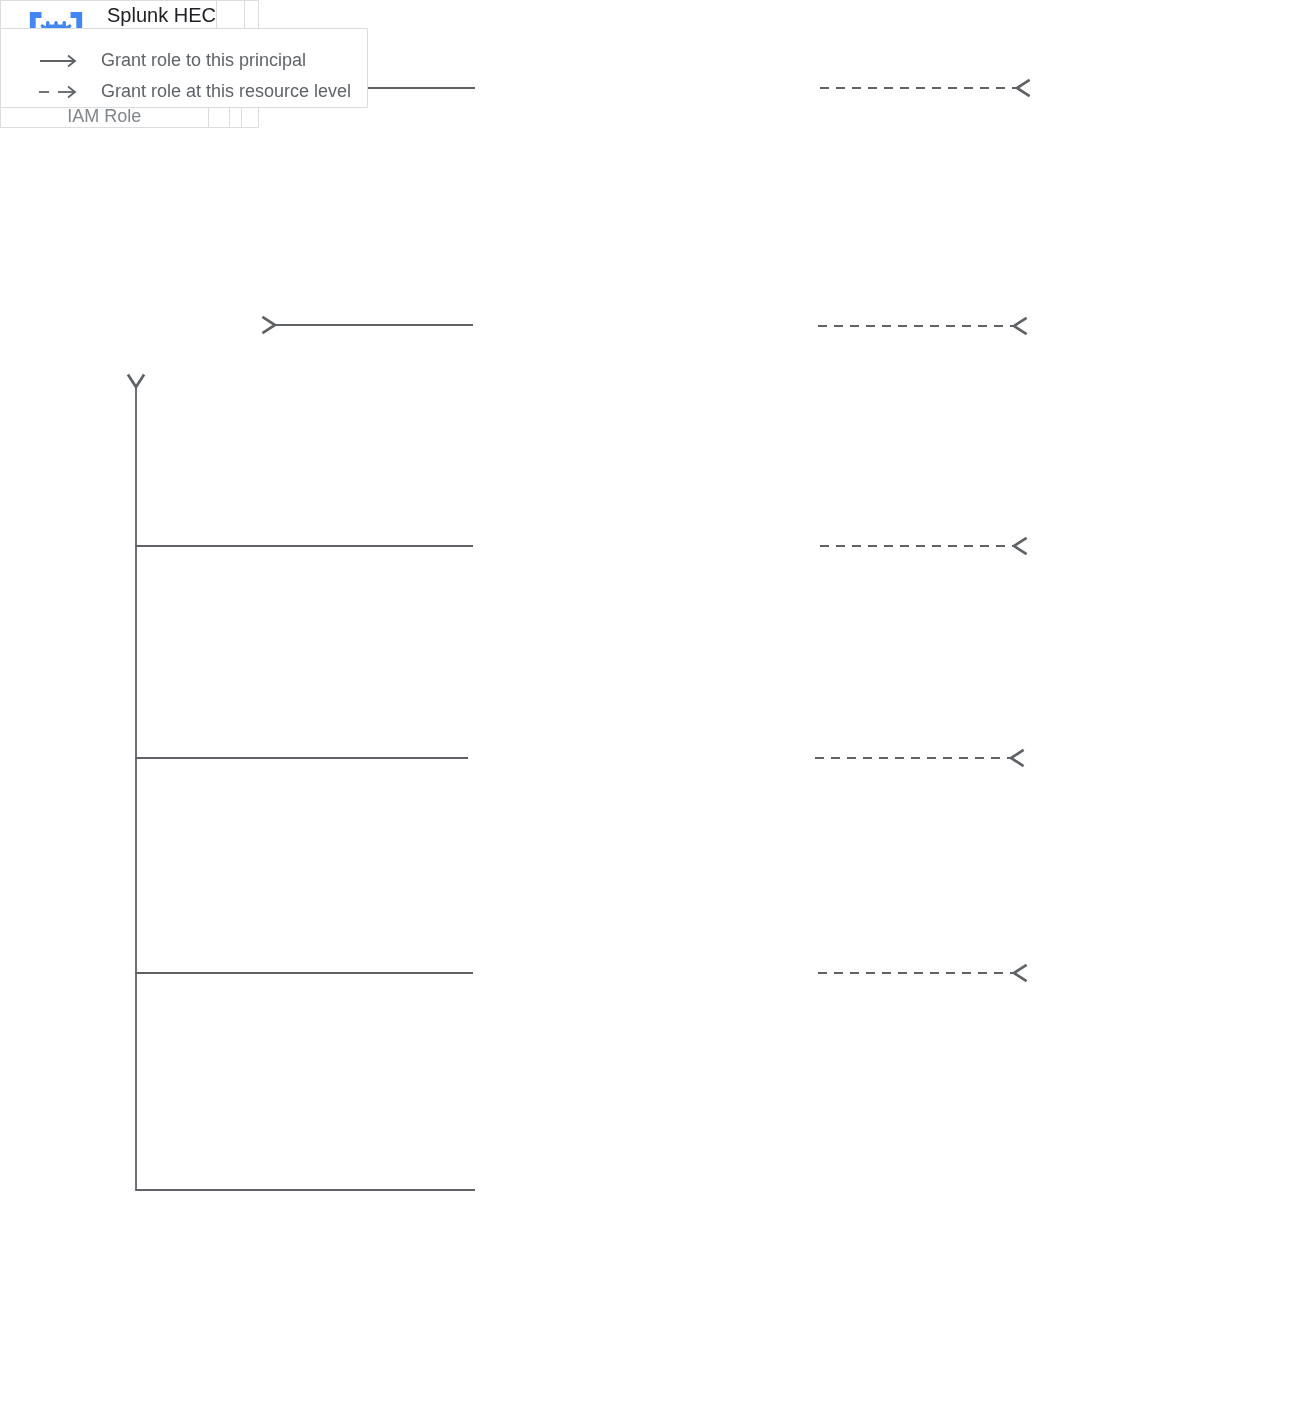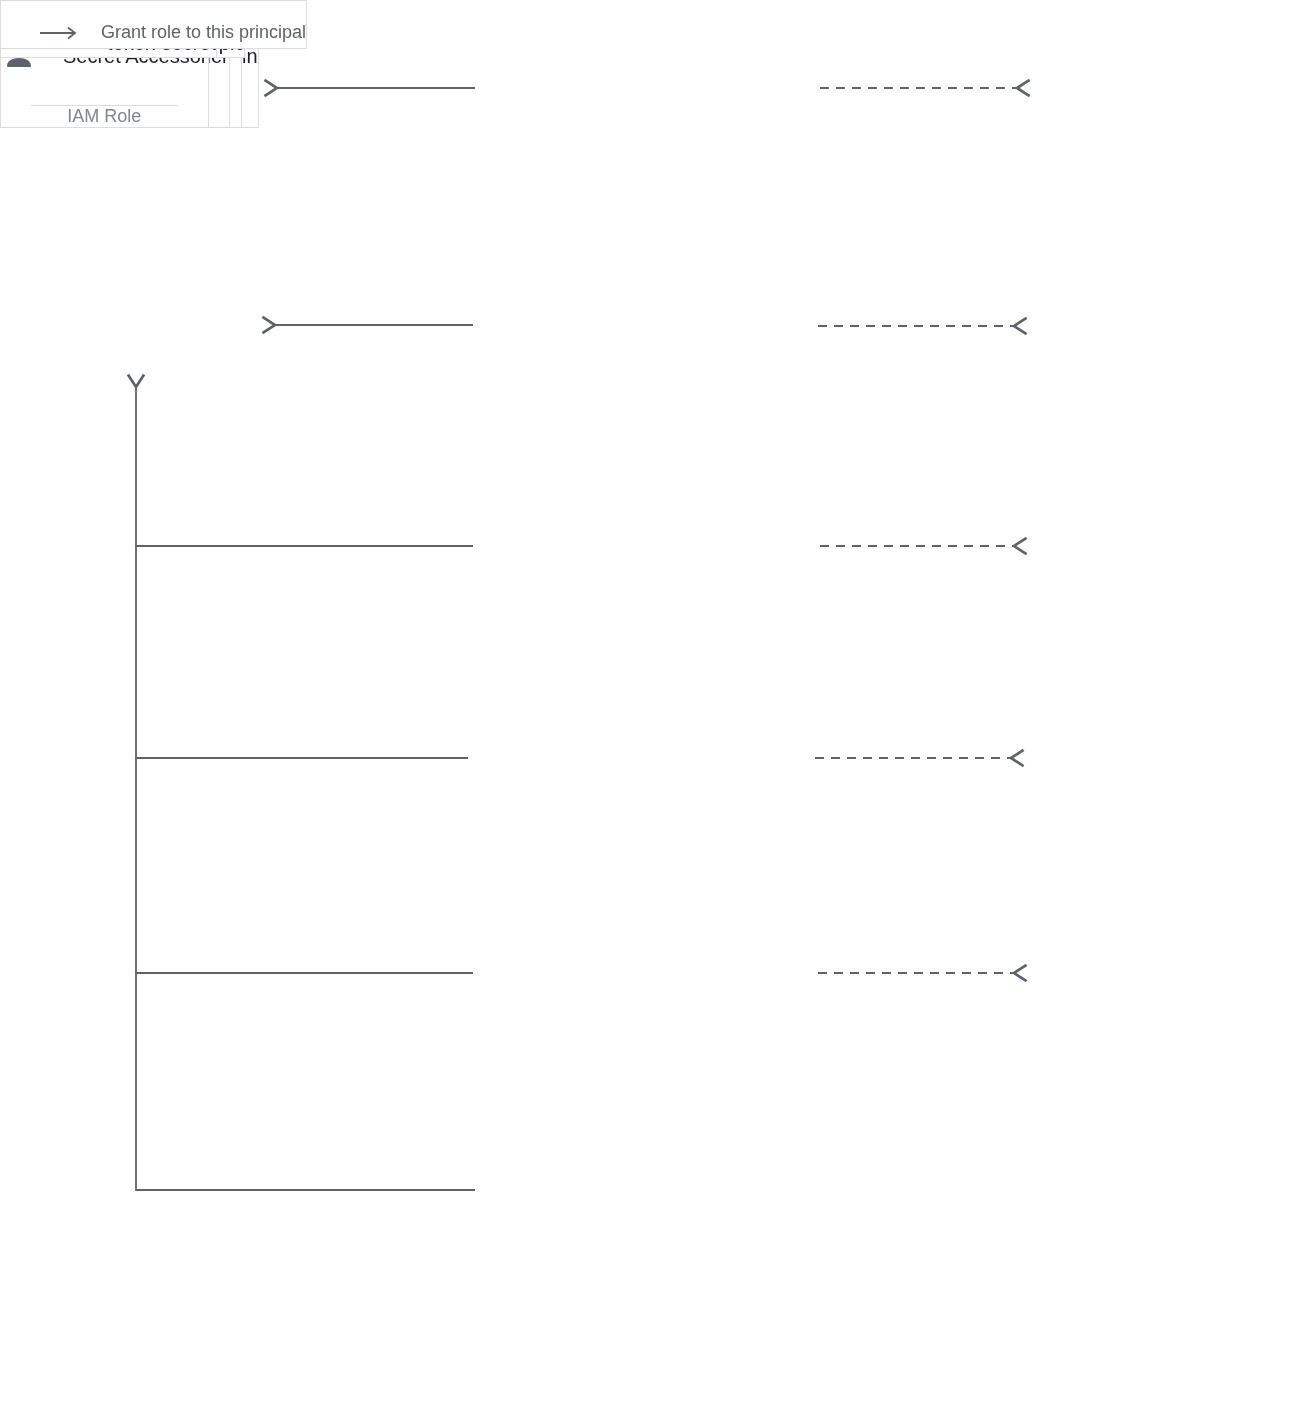--- a/index.html
+++ b/index.html
@@ -22,21 +22,21 @@
   .iam-top .icon { display:flex; }
   .titles { font-size:20px; color:#202124; line-height:28px; text-align:left; }
   .titles div:empty { display:none; }
   .divider { height:1px; background:#dadce0; margin:0 30px; }
   .role { flex:1; display:flex; align-items:center; justify-content:center; font-size:18px; color:#80868b; }
 
   
   .edge-label { position:absolute; z-index:1; font-size:17px; color:#80868b; line-height:25px; text-align:center; }
 
   
-  .legend { padding:16px 0 0 36px; }
+  .legend { padding:16px 16px 0 36px;margin-top:28px; }
   .legend-row { display:flex; align-items:center; gap:18px; height:31px; }
   .legend-row span { font-size:18px; color:#5f6368; }
 
   
   #box-user-account    { left:2;    top:33;   width:268; height:107; }
   #box-sa-user         { left:475;  top:3;    width:345; height:172; }
   #box-df-worker-top   { left:1023; top:32;   width:285; height:108; }
   #box-df-worker-left  { left:2;    top:270;  width:268; height:108; }
   #box-df-admin        { left:473;  top:240;  width:345; height:170; }
   #box-service-project { left:1020; top:273;  width:285; height:108; }
@@ -351,15 +351,23 @@
   </div>
 
   <div class="box legend" id="legend">
     <div class="legend-row">
       <svg width="46" height="16" viewBox="0 0 46 16">
         <line x1="3" y1="8" x2="37" y2="8" stroke="#5f6368" stroke-width="1.8"></line>
         <path d="M31 2.5 L38 8 L31 13.5" fill="none" stroke="#5f6368" stroke-width="1.8"></path>
       </svg>
       <span>Grant role to this principal</span>
     </div>
+    <div class="legend-row">
+      <svg width="46" height="16" viewBox="0 0 46 16">
+        <line x1="2" y1="8" x2="12" y2="8" stroke="#5f6368" stroke-width="1.8"></line>
+        <line x1="21" y1="8" x2="37" y2="8" stroke="#5f6368" stroke-width="1.8"></line>
+        <path d="M31 2.5 L38 8 L31 13.5" fill="none" stroke="#5f6368" stroke-width="1.8"></path>
+      </svg>
+      <span>Grant role at this resource level</span>
+    </div>
   </div>
 
 </div>
 
 </body></html>

